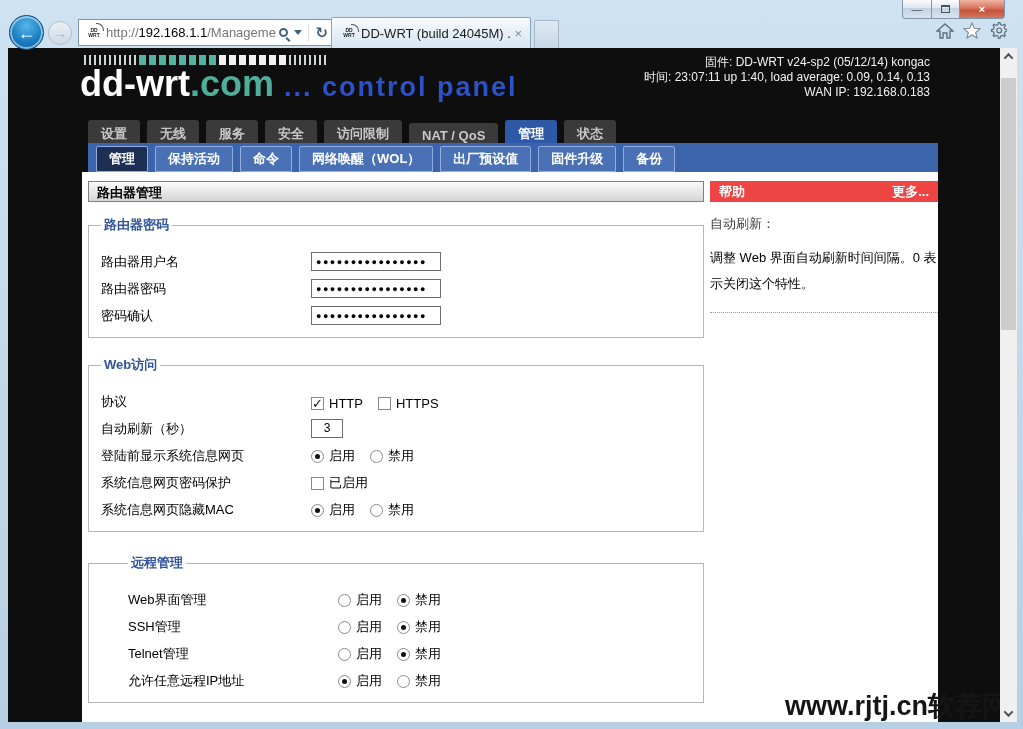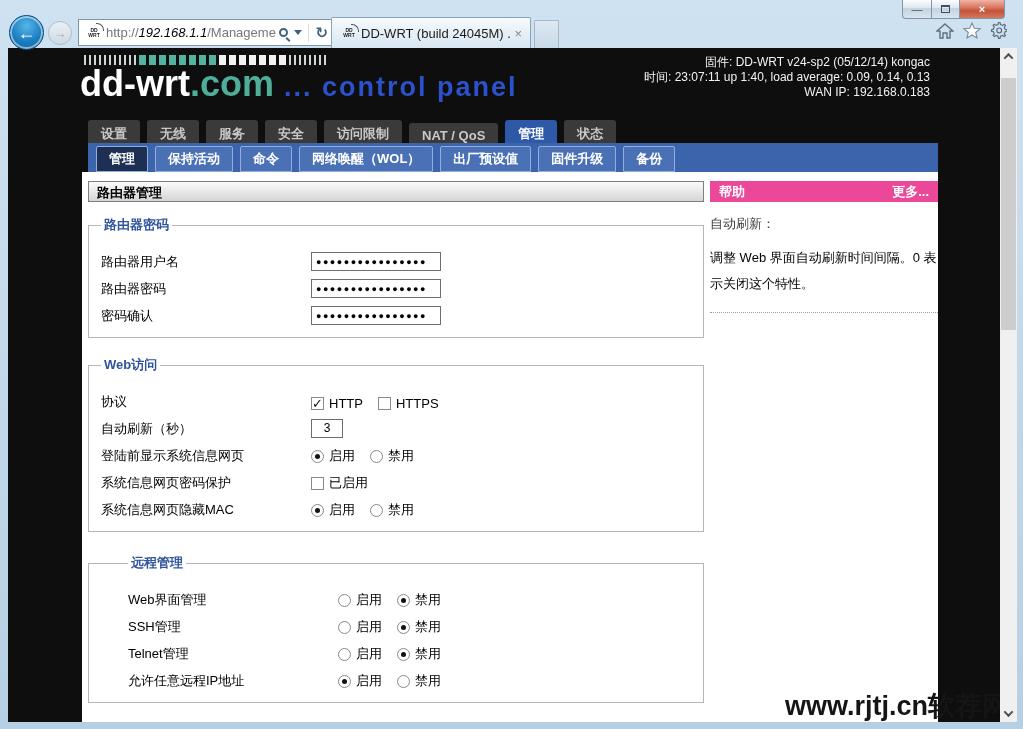--- a/index.html
+++ b/index.html
@@ -30,21 +30,21 @@
   .fwd-btn .arrow-glyph { color:#9fb0bf; font-size:13px; }
 
   .urlbar { position:absolute; left:70px; top:5px; width:256px; height:27px; background:#fff;
     border:1px solid #7e95aa; display:flex; align-items:center; font-size:13px; padding:0 3px; }
   .favicon { width:18px; height:15px; margin:0 3px; display:flex; flex-direction:column;
     align-items:center; justify-content:center; font-size:5px; font-weight:bold; line-height:5px;
     color:#1a1a1a; letter-spacing:0; position:relative; }
   .favicon::after { content:""; position:absolute; right:-1px; top:-2px; width:7px; height:7px;
     border:1px solid #555; border-left:none; border-bottom:none; border-radius:0 7px 0 0; }
   .url-text { flex:1; white-space:nowrap; overflow:hidden; color:#767676; }
-  .url-text b { color:#000; font-weight:normal;font-style:italic; }
+  .url-text b { color:#000; font-weight:normal; }
   .url-icons { display:flex; align-items:center; gap:6px; padding-right:2px; }
   .mag { width:9px; height:9px; border:2px solid #41627e; border-radius:50%; position:relative; }
   .mag::after { content:""; position:absolute; left:6px; top:7px; width:2px; height:5px;
     background:#41627e; transform:rotate(-45deg); }
   .dd-caret { width:0; height:0; border-left:4px solid transparent; border-right:4px solid transparent;
     border-top:5px solid #41627e; }
   .url-sep { width:1px; height:18px; background:#d6dee6; }
   .refresh-glyph { font-size:15px; color:#41627e; font-weight:bold; line-height:1; }
 
   .btab { position:absolute; left:323px; top:3px; width:200px; height:31px;
@@ -99,21 +99,21 @@
     padding:0 4px; font-size:12px; color:#000; }
   .tinput.pw { font-size:9px; font-weight:bold; letter-spacing:1.5px; line-height:18px; }
   .opt { display:flex; align-items:center; gap:5px; }
   .radio { width:13px; height:13px; border:1px solid #8a8a8a; border-radius:50%; background:#fff; position:relative; flex-shrink:0; }
   .radio.checked::after { content:""; position:absolute; left:3px; top:3px; width:5px; height:5px;
     border-radius:50%; background:#111; }
   .checkbox { width:13px; height:13px; border:1px solid #8a8a8a; background:#fff; font-size:13px;
     line-height:11px; text-align:center; color:#111; font-weight:bold; flex-shrink:0; }
 
   .help-col { position:absolute; left:628px; top:9px; width:228px; }
-  .help-header { height:21px; line-height:21px; background:#ec4899; color:#fff; font-weight:bold;
+  .help-header { height:21px; line-height:21px; background:#ef4444; color:#fff; font-weight:bold;
     font-size:13px; display:flex; justify-content:space-between; padding:0 9px; }
   .help-heading { font-weight:normal; font-size:13px; margin-top:13px; color:#404040; }
   .help-body { font-size:13px; line-height:26px; margin-top:12px; color:#000; }
   .help-sep { border-bottom:1px dotted #9a9a9a; margin-top:15px; }
 
   
   .scrollbar { position:absolute; left:1000px; top:48px; width:17px; height:674px; background:#f0f0f0; z-index:10; }
   .sb-btn { position:absolute; left:0; width:17px; height:17px; display:flex; align-items:center; justify-content:center; }
   .sb-up { top:0; } .sb-down { bottom:0; }
   .chev { width:7px; height:7px; border-left:2px solid #505050; border-top:2px solid #505050; }

